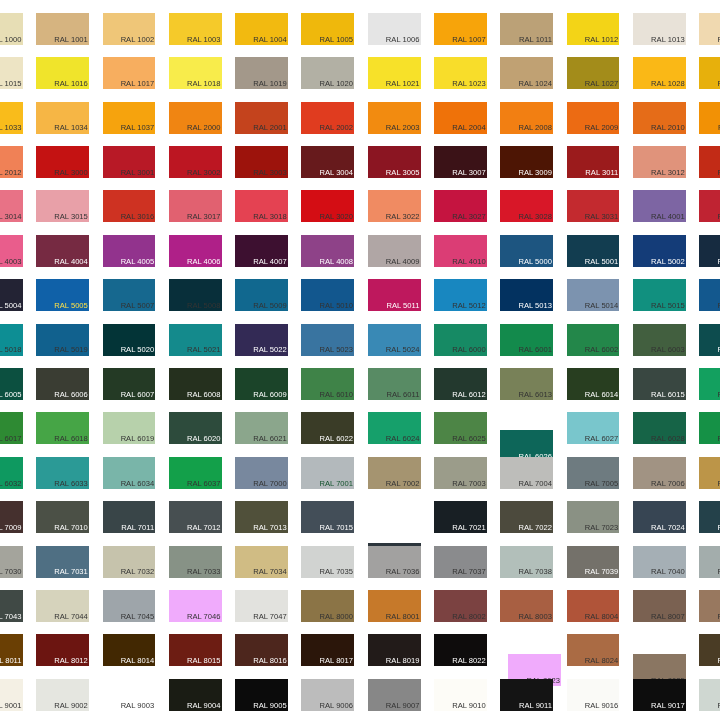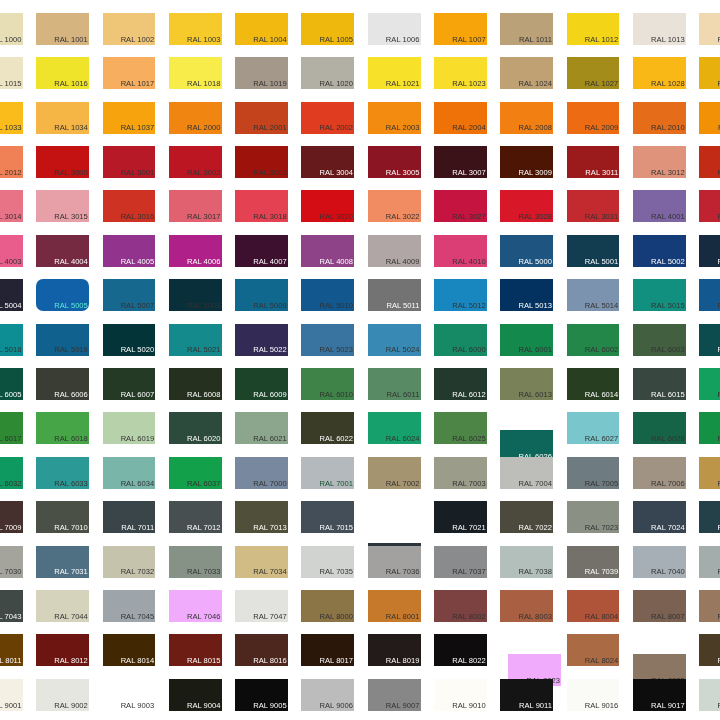--- a/index.html
+++ b/index.html
@@ -225,36 +225,36 @@
     </div>
 <div class="sw" style="left: 633px; top: 234.7px; background-color: rgb(20, 60, 120); color: rgb(255, 255, 255);">
       <span class="lbl">RAL 5002</span>
     </div>
 <div class="sw" style="left: 699.31px; top: 234.7px; background-color: rgb(22, 43, 64); color: rgb(255, 255, 255);">
       <span class="lbl">RAL 5003</span>
     </div>
 <div class="sw" style="left: -30.1px; top: 279.1px; background-color: rgb(35, 35, 52); color: rgb(255, 255, 255);">
       <span class="lbl">RAL 5004</span>
     </div>
-<div class="sw" style="left: 36.21px; top: 279.1px; background-color: rgb(16, 97, 168); color: #5eead4; border-radius: 7px;">
+<div class="sw" style="left: 36.21px; top: 279.1px; background-color: rgb(16, 97, 168); color: #fde047;">
       <span class="lbl">RAL 5005</span>
     </div>
 <div class="sw" style="left: 102.52px; top: 279.1px; background-color: rgb(22, 104, 143); color: rgb(51, 51, 51);">
       <span class="lbl">RAL 5007</span>
     </div>
 <div class="sw" style="left: 168.83px; top: 279.1px; background-color: rgb(8, 47, 58); color: rgb(51, 51, 51);">
       <span class="lbl">RAL 5008</span>
     </div>
 <div class="sw" style="left: 235.14px; top: 279.1px; background-color: rgb(17, 104, 143); color: rgb(51, 51, 51);">
       <span class="lbl">RAL 5009</span>
     </div>
 <div class="sw" style="left: 301.45px; top: 279.1px; background-color: rgb(18, 87, 142); color: rgb(51, 51, 51);">
       <span class="lbl">RAL 5010</span>
     </div>
-<div class="sw" style="left: 367.76px; top: 279.1px; background-color: #737373; color: rgb(255, 255, 255);">
+<div class="sw" style="left: 367.76px; top: 279.1px; background-color: #be185d; color: rgb(255, 255, 255);">
       <span class="lbl">RAL 5011</span>
     </div>
 <div class="sw" style="left: 434.07px; top: 279.1px; background-color: rgb(24, 135, 192); color: rgb(51, 51, 51);">
       <span class="lbl">RAL 5012</span>
     </div>
 <div class="sw" style="left: 500.38px; top: 279.1px; background-color: rgb(3, 50, 96); color: rgb(255, 255, 255);">
       <span class="lbl">RAL 5013</span>
     </div>
 <div class="sw" style="left: 566.69px; top: 279.1px; background-color: rgb(124, 147, 175); color: rgb(51, 51, 51);">
       <span class="lbl">RAL 5014</span>

